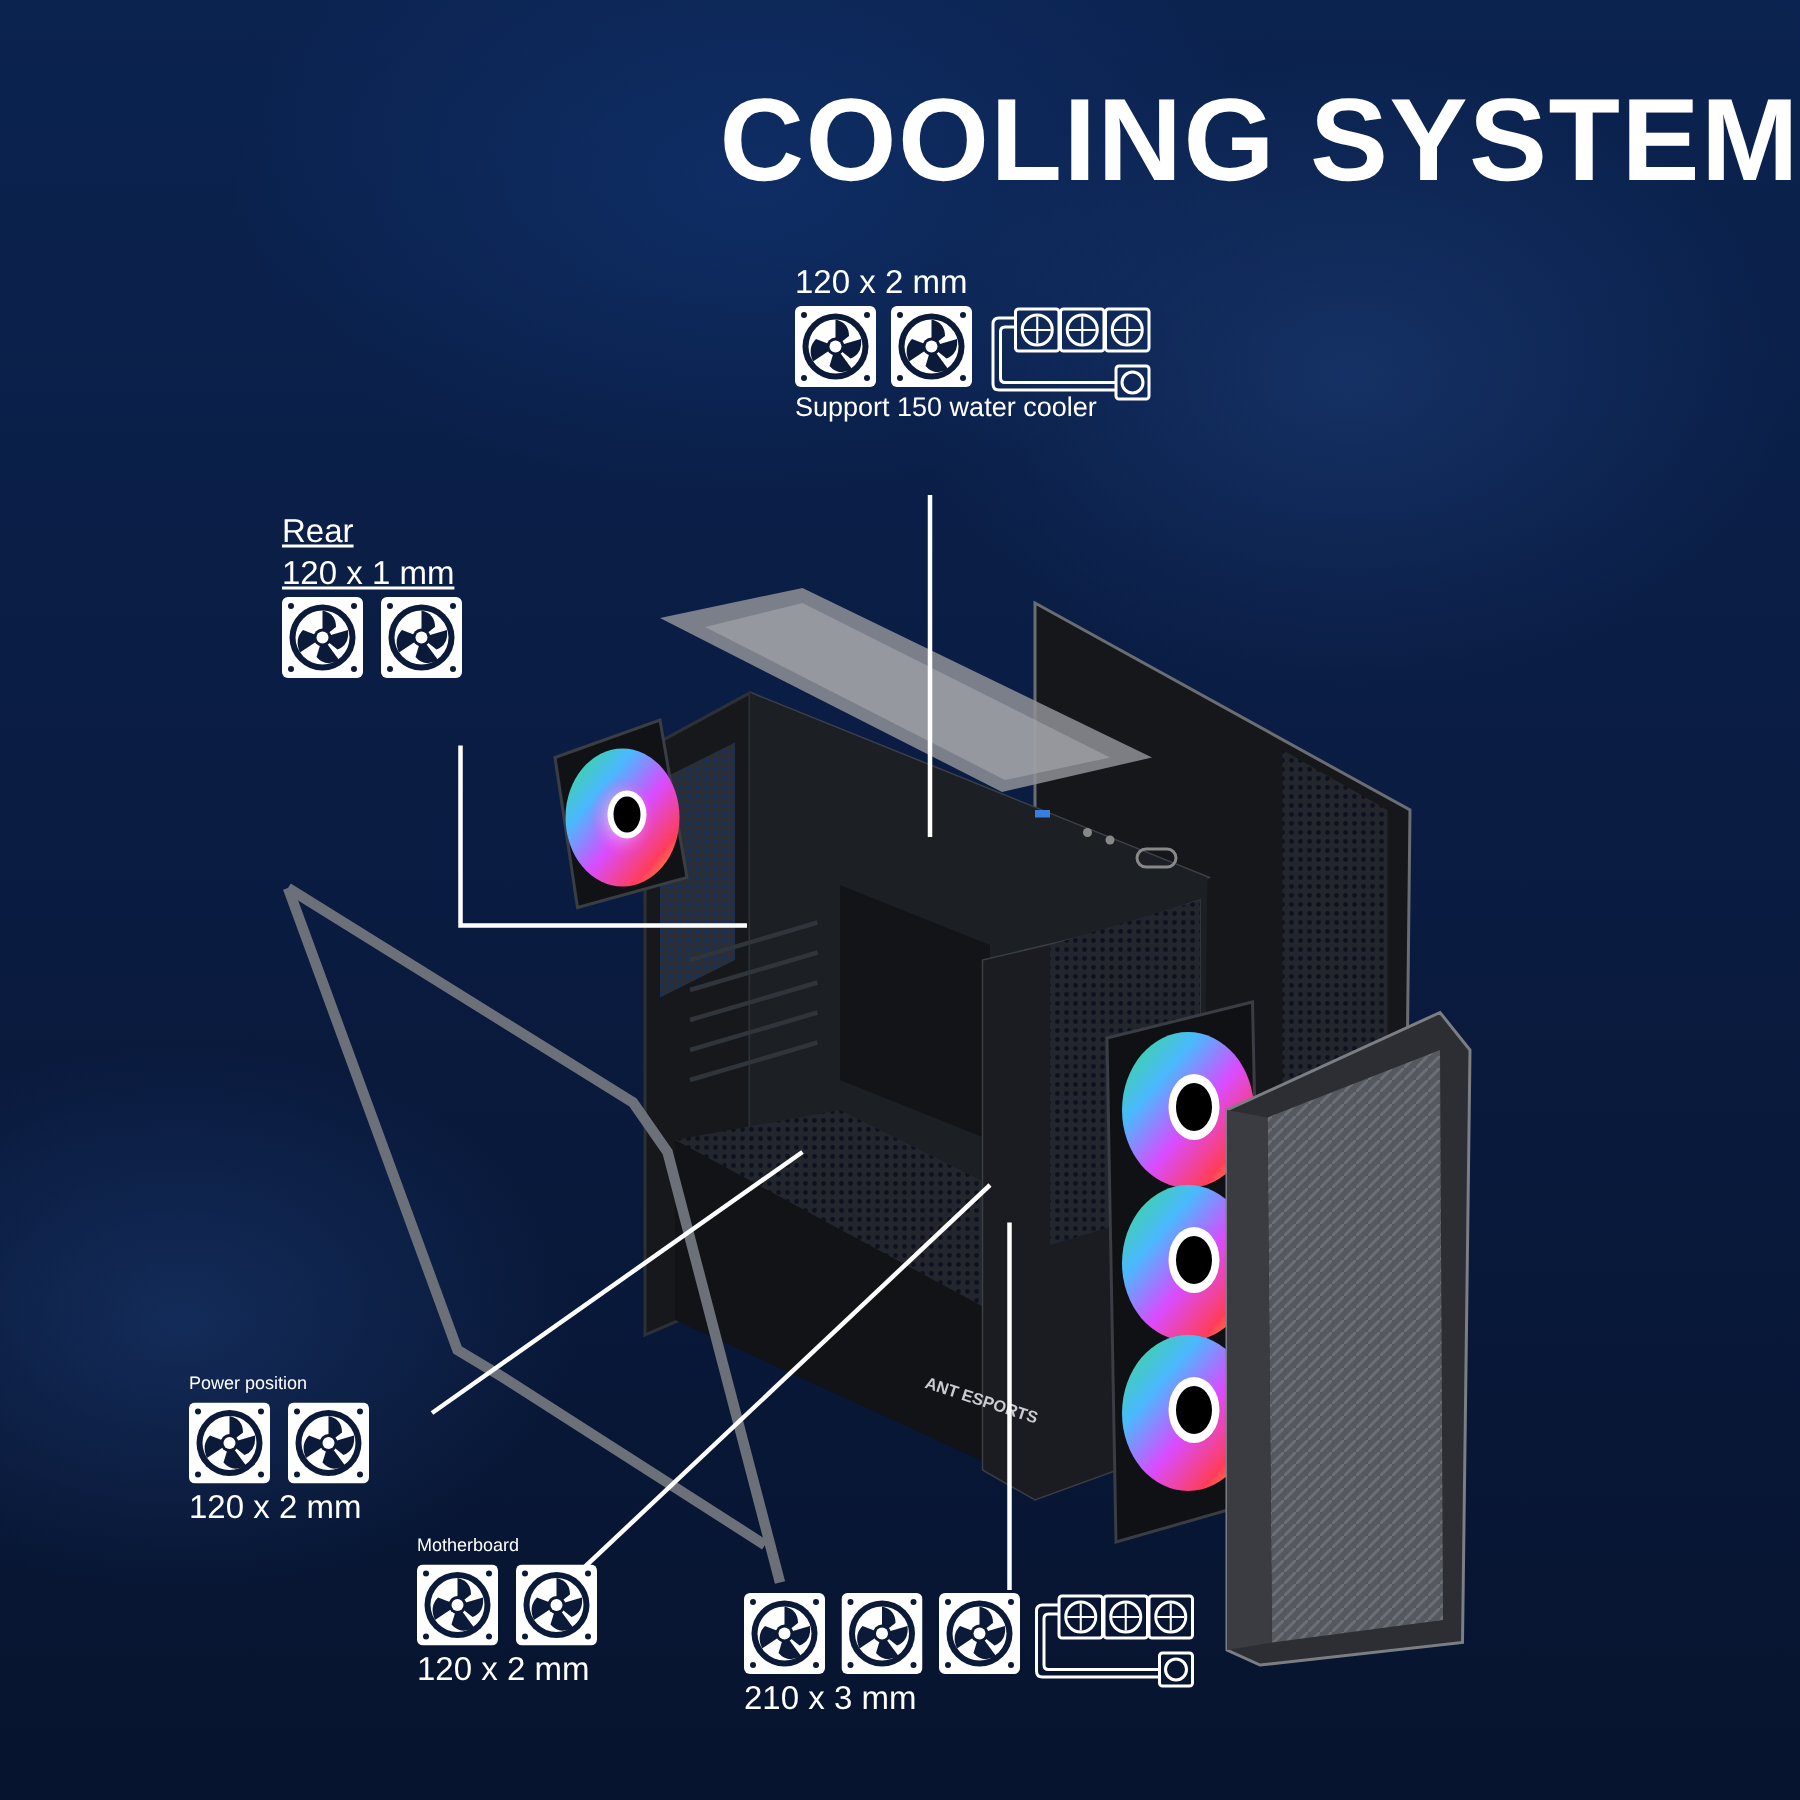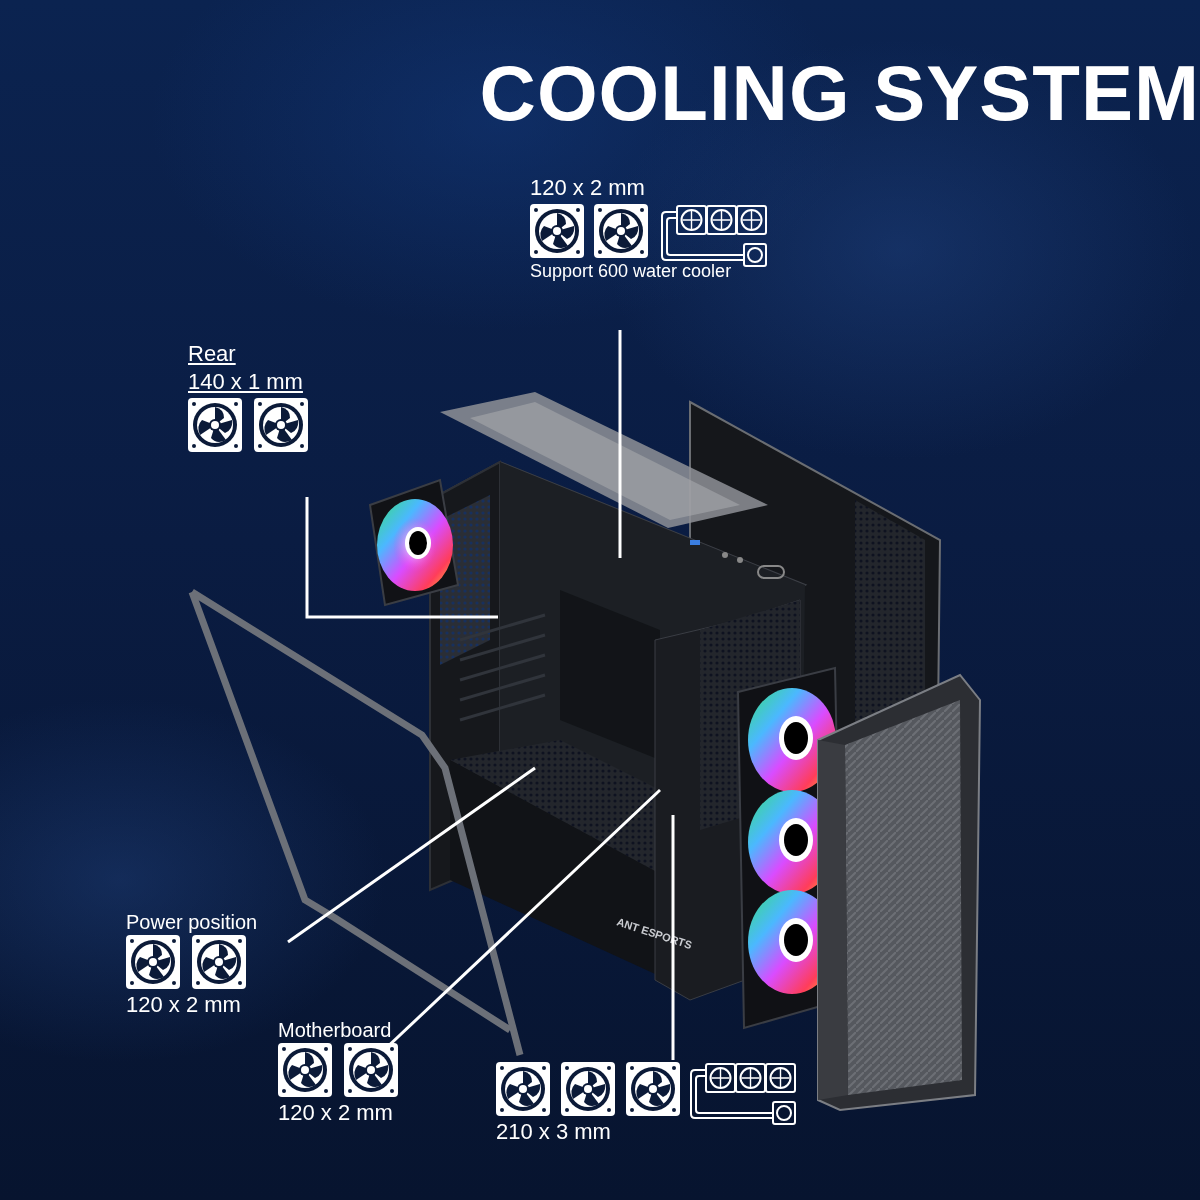--- a/index.html
+++ b/index.html
@@ -13,21 +13,21 @@
         linear-gradient(180deg, #0b2350 0%, #0a1c42 45%, #07142f 100%);
       color: #ffffff;
     }
     .title {
       position: absolute; left: 0; top: 48px; width: 1200px; text-align: right;
       font-size: 78px; font-weight: 700; letter-spacing: 1px; color: #ffffff;
       font-family: "Liberation Sans", sans-serif;
     }
     .group { position: absolute; }
     .lbl { font-size: 22px; line-height: 28px; color: #ffffff; white-space: nowrap; }
-    .lbl.sm { font-size: 20px; line-height: 20px; }
+    .lbl.sm { font-size: 12px; line-height: 20px; }
     .lbl.dim { font-size: 22px; }
     .fans { display: flex; gap: 10px; }
     .fan { width: 54px; height: 54px; display: block; }
     .note { font-size: 18px; line-height: 22px; white-space: nowrap; }
     .note.sm { font-size: 13px; font-weight: 700; }
     svg.scene { position: absolute; left: 0; top: 0; }
   </style>
 </head>
 <body>
 
@@ -183,26 +183,26 @@
     <svg class="fan">
         <use href="#fan"></use>
       </svg>
     <svg class="fan">
         <use href="#fan"></use>
       </svg>
     <svg width="108" height="64" style="margin-left:2px;">
         <use href="#radiator"></use>
       </svg>
   </div>
-  <div class="note" style="margin-top:-8px;">Support 600 water cooler</div>
+  <div class="note" style="margin-top:-8px;">Support 150 water cooler</div>
 </div>
 
 <div class="group" style="left:188px; top:340px;text-decoration:underline;">
   <div class="lbl">Rear</div>
-  <div class="lbl">140 x 1 mm</div>
+  <div class="lbl">120 x 1 mm</div>
   <div class="fans" style="margin-top:2px; gap:12px;">
     <svg class="fan">
         <use href="#fan"></use>
       </svg>
     <svg class="fan">
         <use href="#fan"></use>
       </svg>
   </div>
 </div>
 

